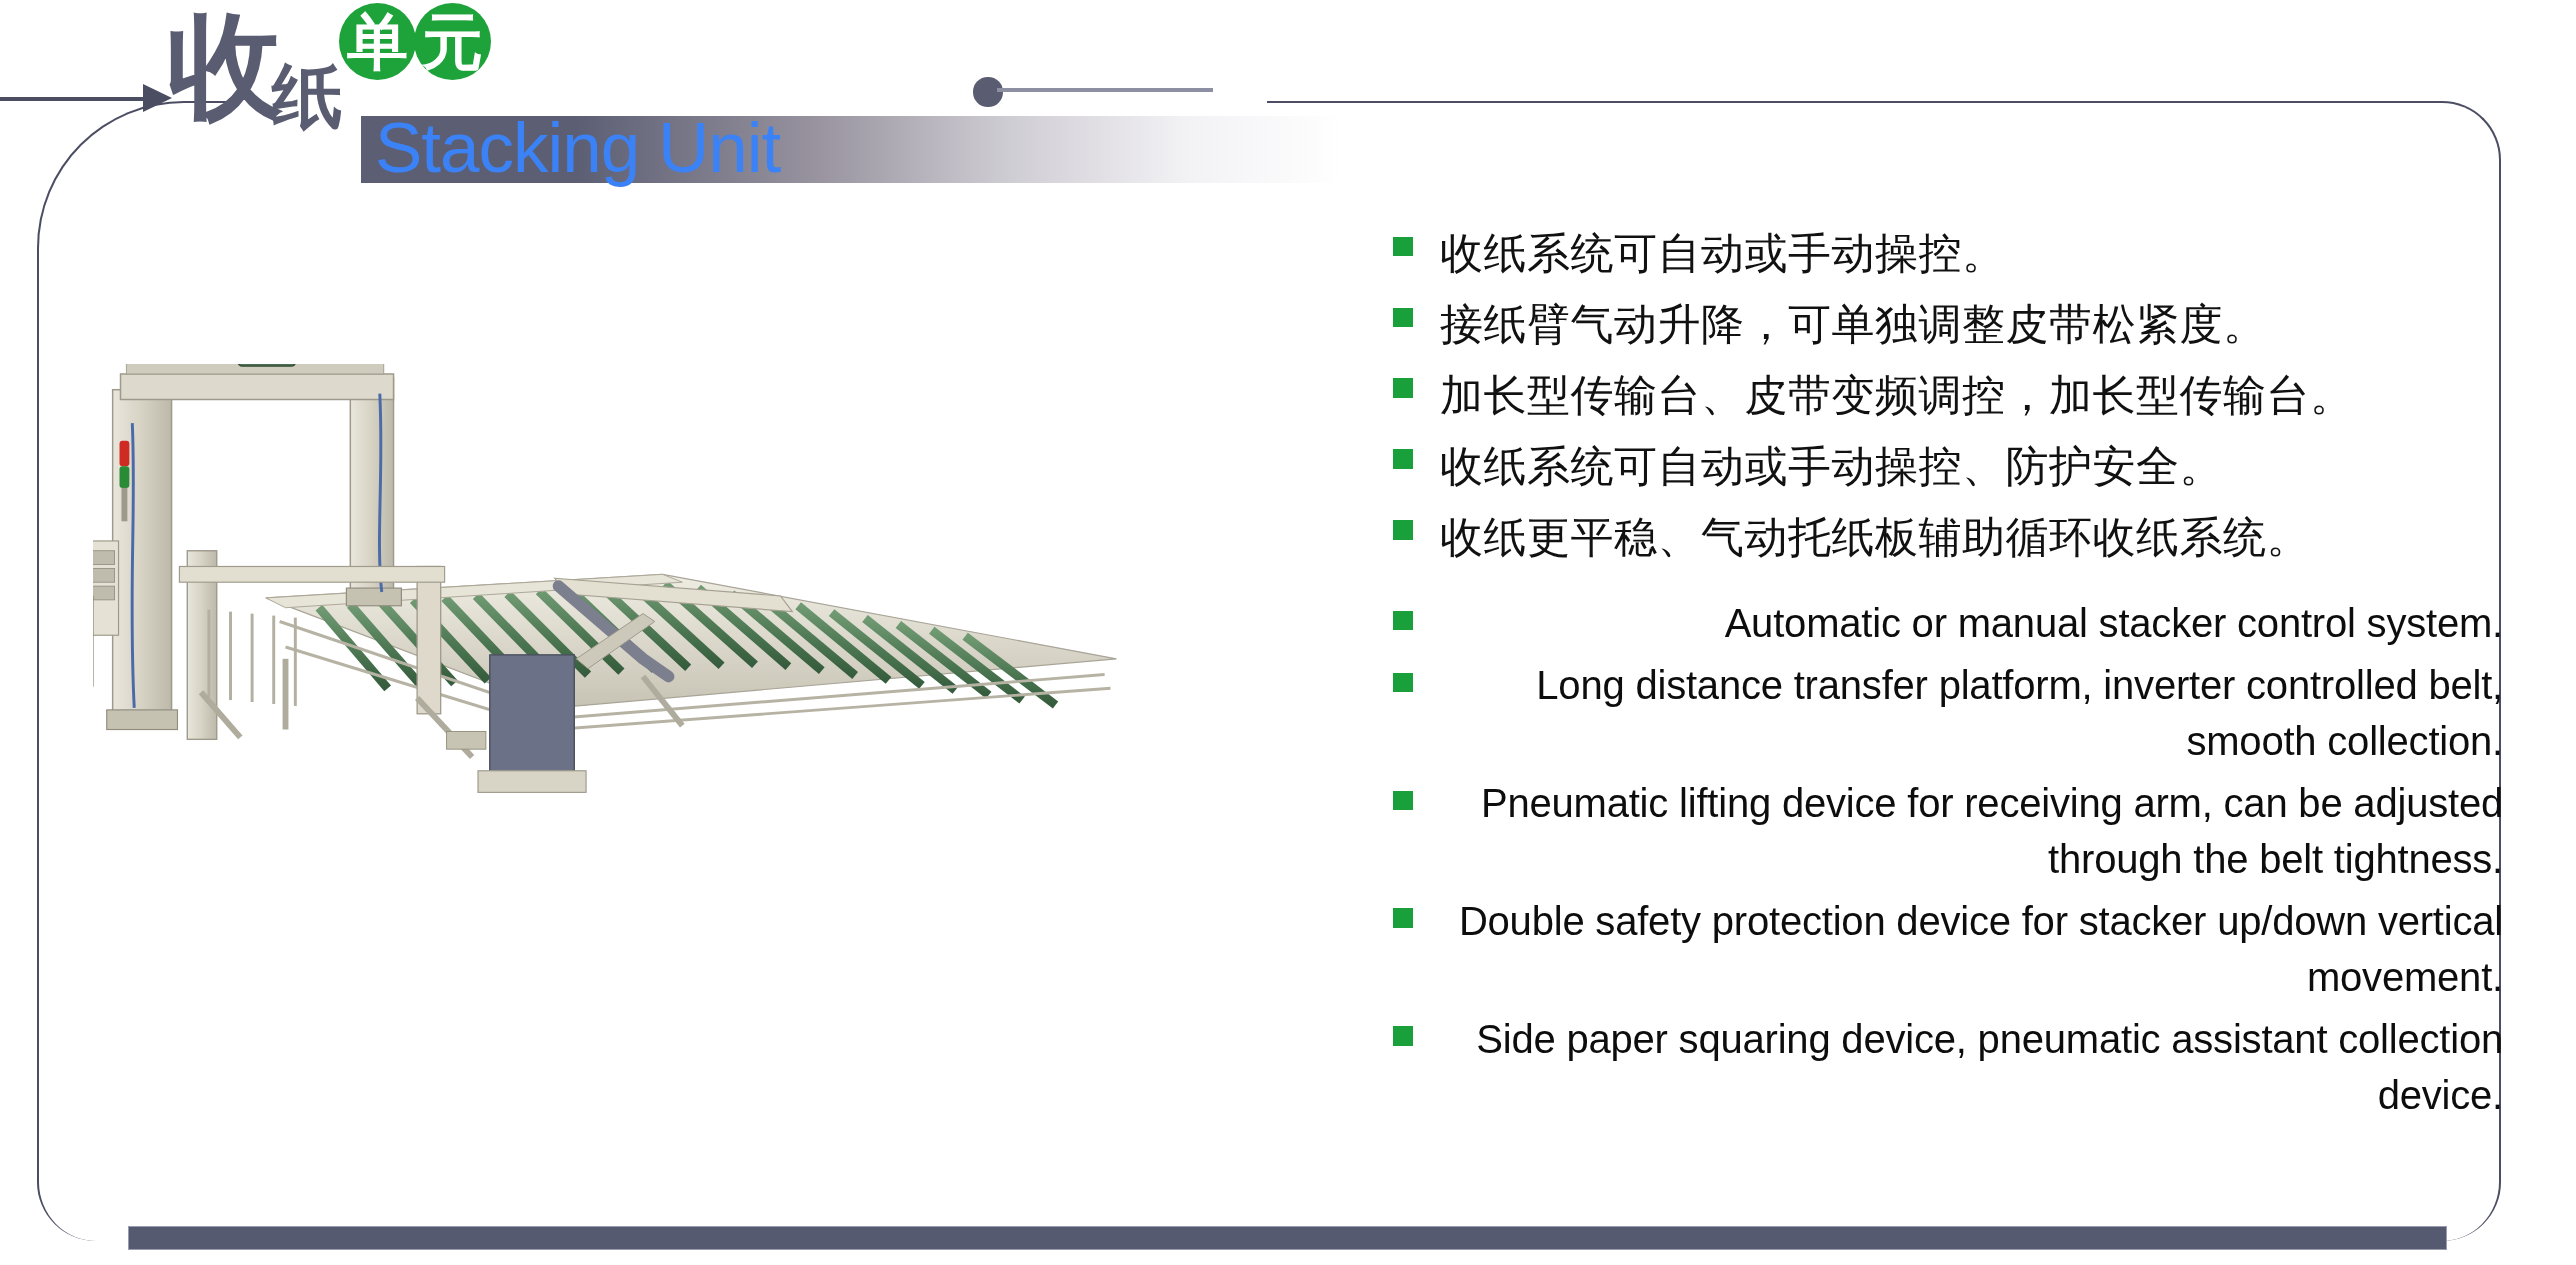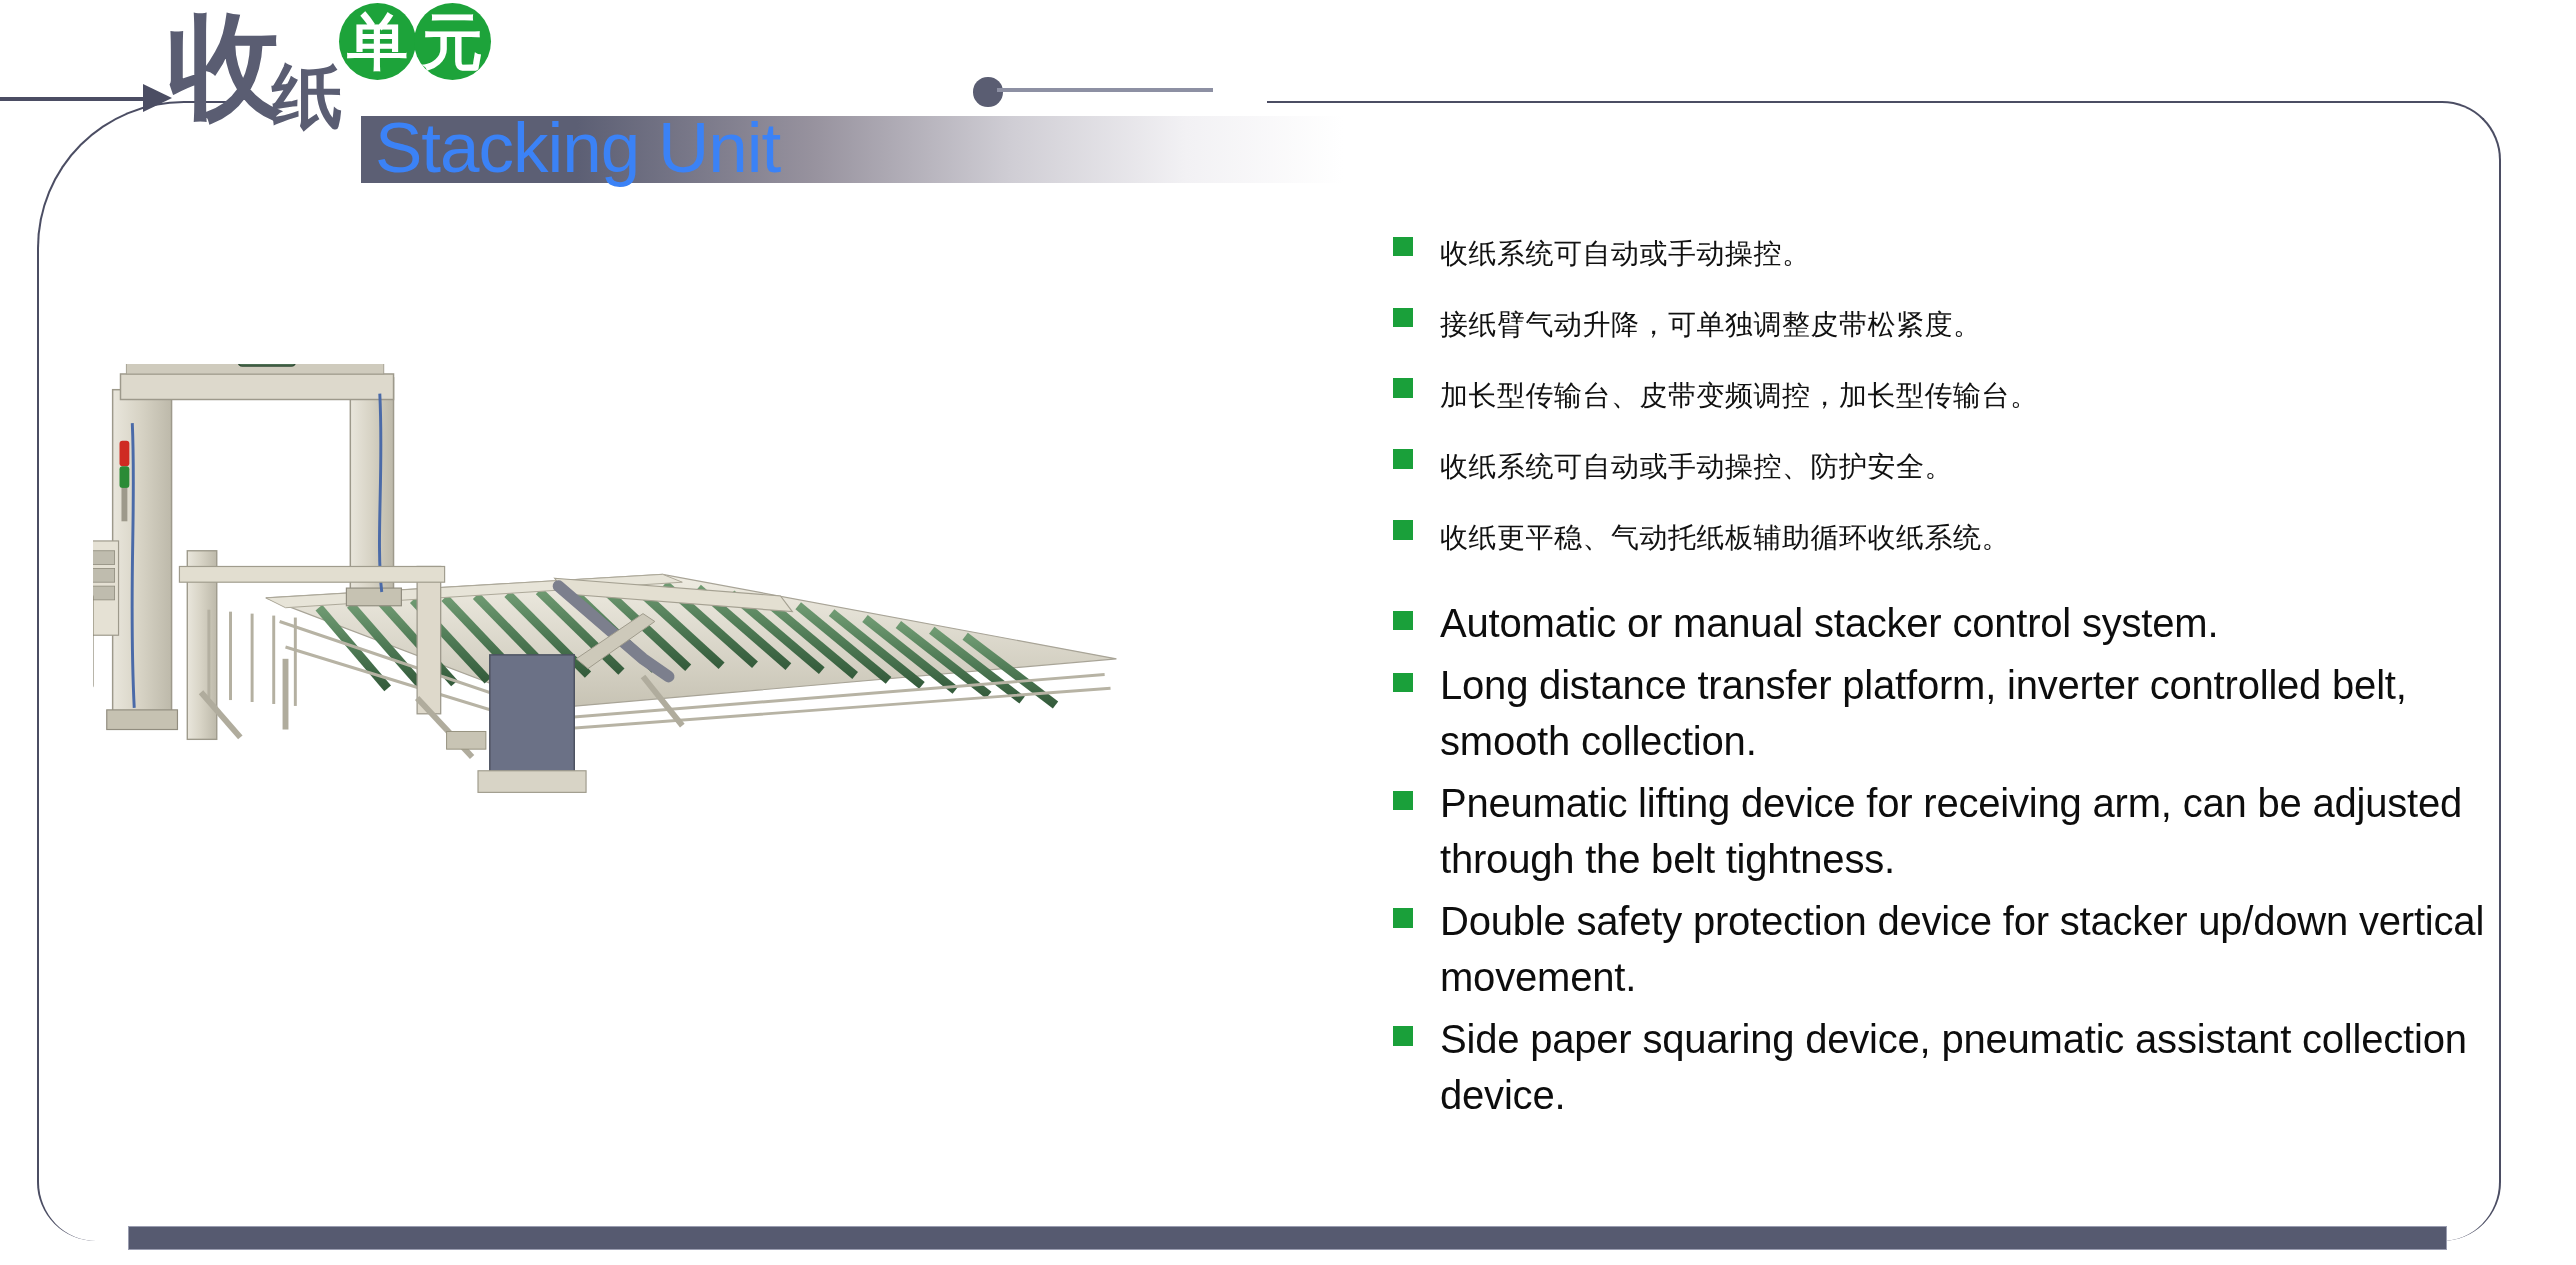--- a/index.html
+++ b/index.html
@@ -156,36 +156,37 @@
     padding-left: 47px;
     margin-bottom: 5.9px;
   }
   ul.blist li .sq {
     position: absolute;
     left: 0px; top: 15.7px;
     width: 19.6px; height: 19.6px;
     background: #1aa03a;
   }
   .cn-list li {
-    font-size: 28px;
+    font-size: 43px;
     line-height: 65px;
     color: #111111;
     font-weight: 500;
     font-family: "DejaVu Sans", "Liberation Sans", sans-serif;
     letter-spacing: 0.5px;
     white-space: nowrap;
   }
   .cn-list li .sq { top: 21.6px; }
   .en-list { margin-top: 25.5px; }
   .en-list li {
     font-size: 40px;
     line-height: 56px;
     color: #0d0d0d;
     font-family: "Liberation Sans", sans-serif;
     letter-spacing: -0.2px;
+    text-align: right;
   }
   .en-list li .sq { top: 13.8px; }
 </style>
 </head>
 <body>
 
 <div id="page">
 
   <div class="frame"></div>
   <div class="frame-mask-top"></div>

